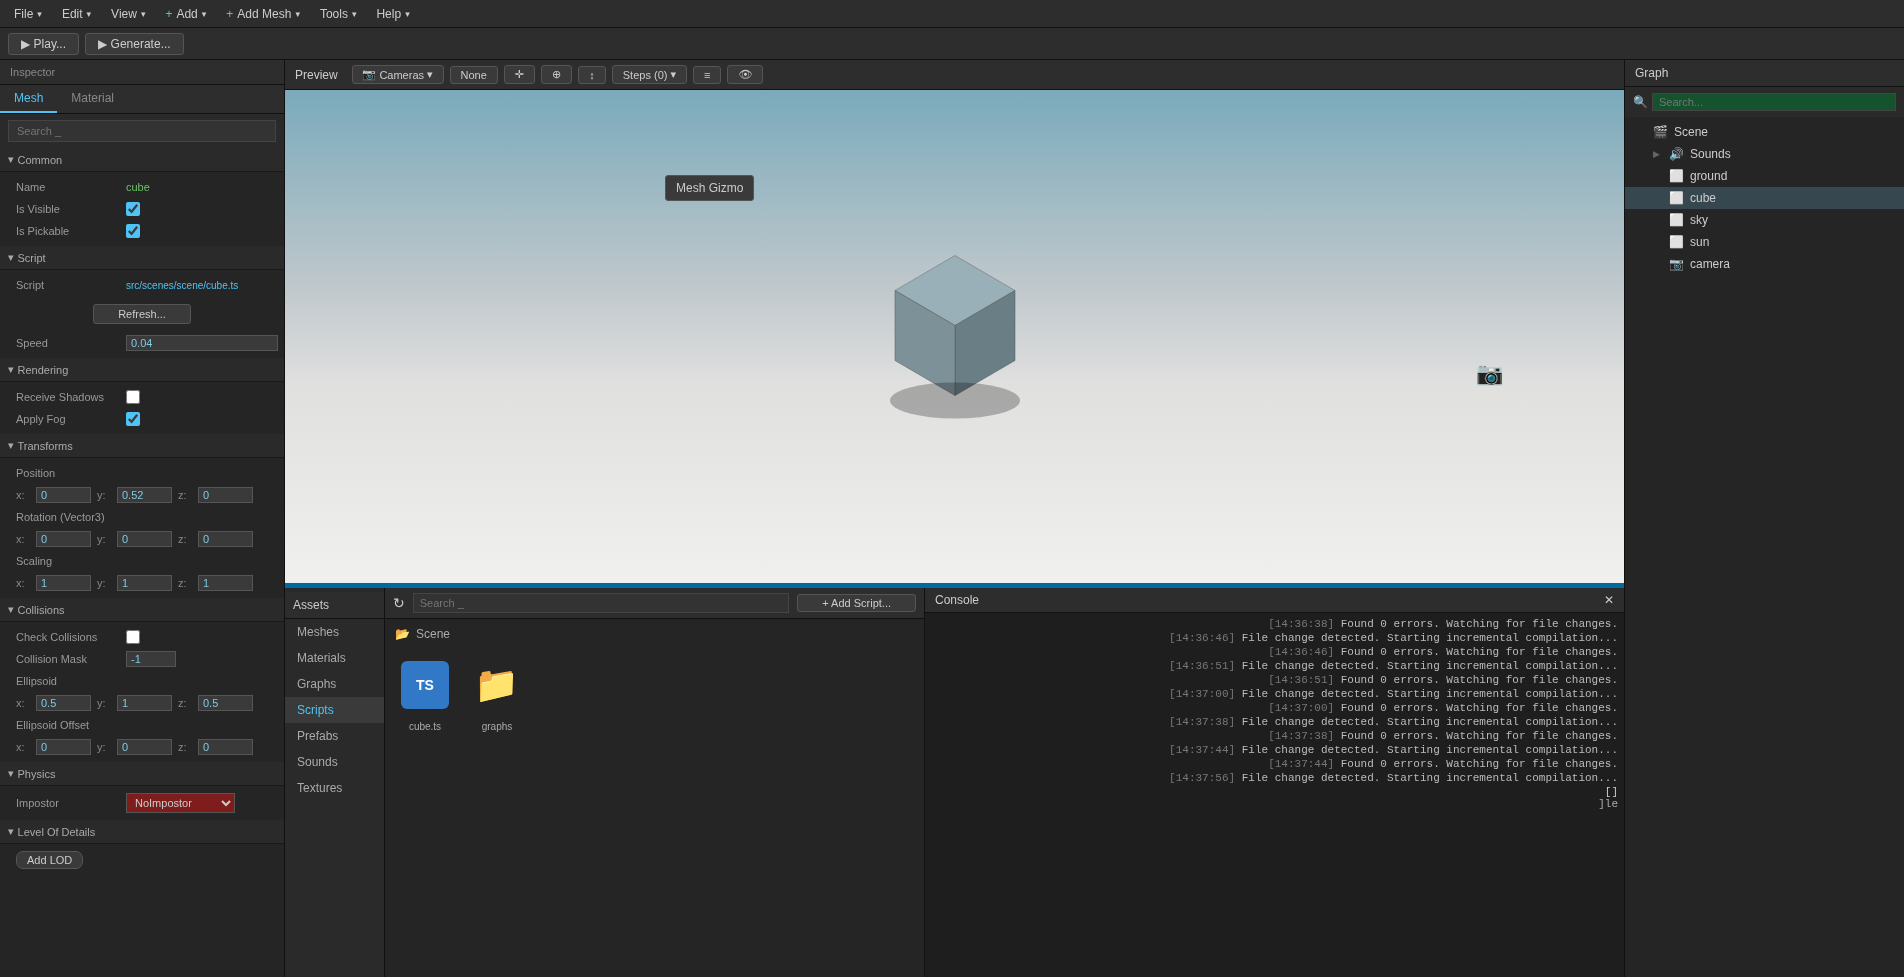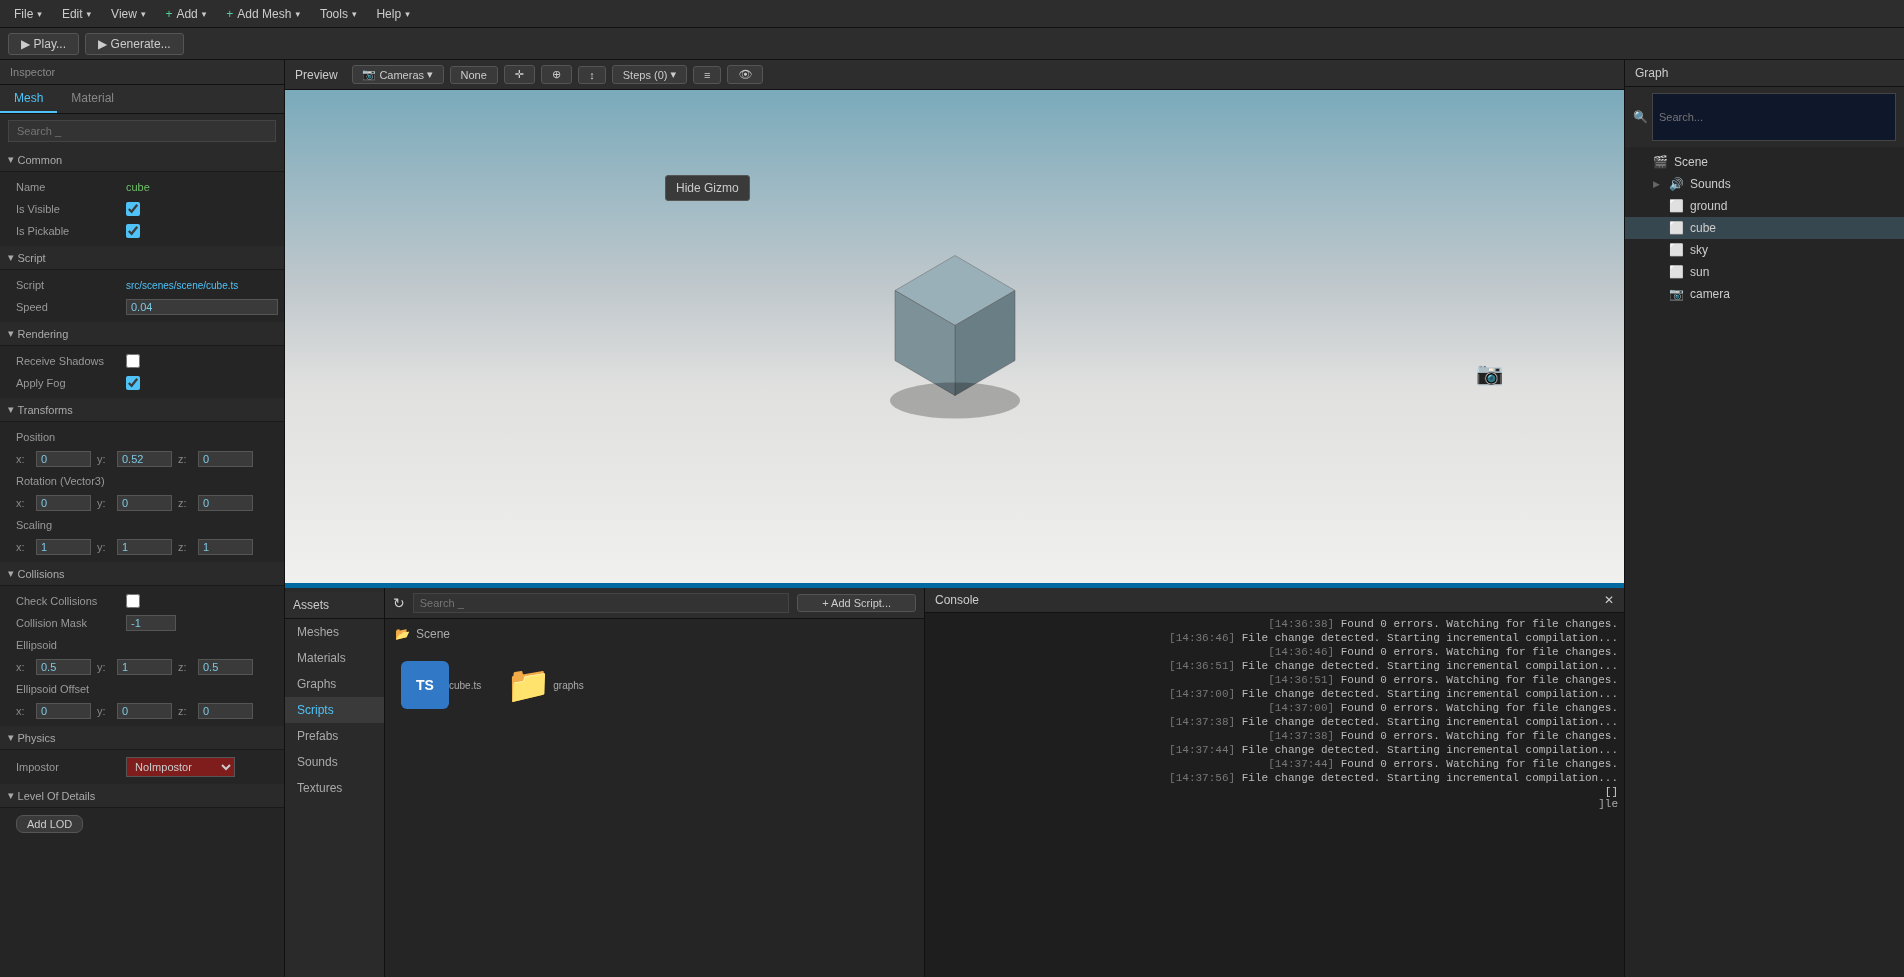--- a/index.html
+++ b/index.html
@@ -343,23 +343,23 @@
     .asset-header {
       display: flex;
       align-items: center;
       gap: 6px;
       padding: 8px 10px 4px;
       color: #aaa;
       font-size: 12px;
     }
     .asset-item {
       display: flex;
-      flex-direction: row;
-      align-items: center;
-      gap: 0;
+      flex-direction: column;
+      align-items: center;
+      gap: 12px;
       cursor: pointer;
       padding: 6px;
       border-radius: 4px;
     }
     .asset-icon-ts {
       width: 48px;
       height: 48px;
       background: #3178c6;
       border-radius: 6px;
       display: flex;
@@ -439,24 +439,24 @@
     }
     .graph-search-wrapper {
       padding: 6px 8px;
       background: #2a2a2a;
       display: flex;
       align-items: center;
       gap: 4px;
     }
     .graph-search {
       flex: 1;
-      background: #0f172a;
+      background: #14532d;
       border: 1px solid #444;
       color: #ccc;
-      padding: 17px 6px;
+      padding: 2px 6px;
       font-size: 11px;
       outline: none;
     }
     .graph-tree {
       flex: 1;
       overflow-y: auto;
       padding: 4px 0;
     }
     .tree-item {
       padding: 4px 12px;
@@ -581,20 +581,23 @@
     </div>
 
     <div class="section-header">
       <span>▾</span>
       <span>Script</span>
     </div>
     <div class="section-content">
       <div class="prop-row">
         <span class="prop-label">Script</span>
         <span class="prop-value blue" style="font-size:10px;">src/scenes/scene/cube.ts</span>
+      </div>
+      <div style="padding: 4px 8px;">
+        <button class="refresh-btn">Refresh...</button>
       </div>
       <div class="prop-speed-row">
         <span class="prop-label">Speed</span>
         <input class="prop-input-full" type="text" value="0.04" style="">
       </div>
     </div>
 
     <div class="section-header">
       <span>▾</span>
       <span>Rendering</span>
@@ -731,21 +734,21 @@
           <span>Steps (0)</span>
           <span>▾</span>
         </button>
         <button class="preview-btn">≡</button>
         <button class="preview-btn">👁</button>
       </div>
     </div>
 
     <div class="preview-viewport">
 
-      <div class="gizmo-tooltip">Hide Gizmo</div>
+      <div class="gizmo-tooltip">Mesh Gizmo</div>
 
       <div class="cube-3d">
         <svg width="200" height="200" viewBox="0 0 200 200" xmlns="http://www.w3.org/2000/svg">
 
           <polygon points="100,30 160,65 100,100 40,65" fill="#9ab0b8" stroke="#666" stroke-width="0.5"></polygon>
 
           <polygon points="160,65 160,135 100,170 100,100" fill="#6a7e85" stroke="#555" stroke-width="0.5"></polygon>
 
           <polygon points="40,65 100,100 100,170 40,135" fill="#7d9198" stroke="#555" stroke-width="0.5"></polygon>
 

